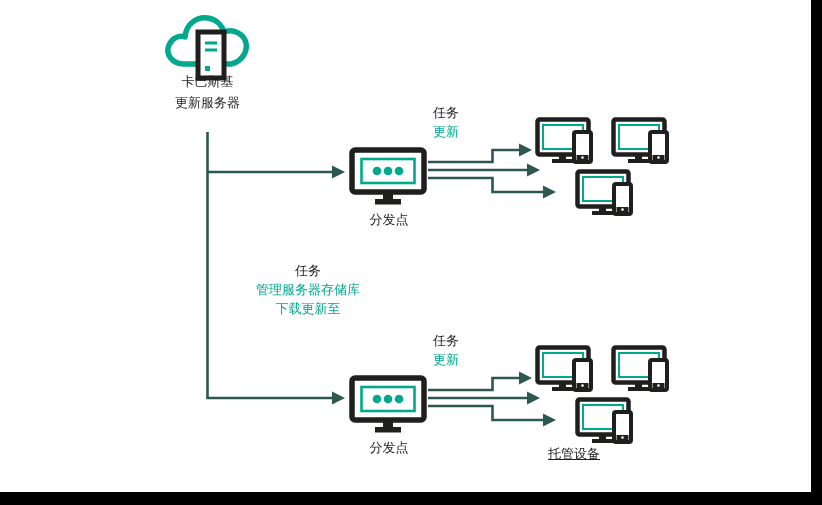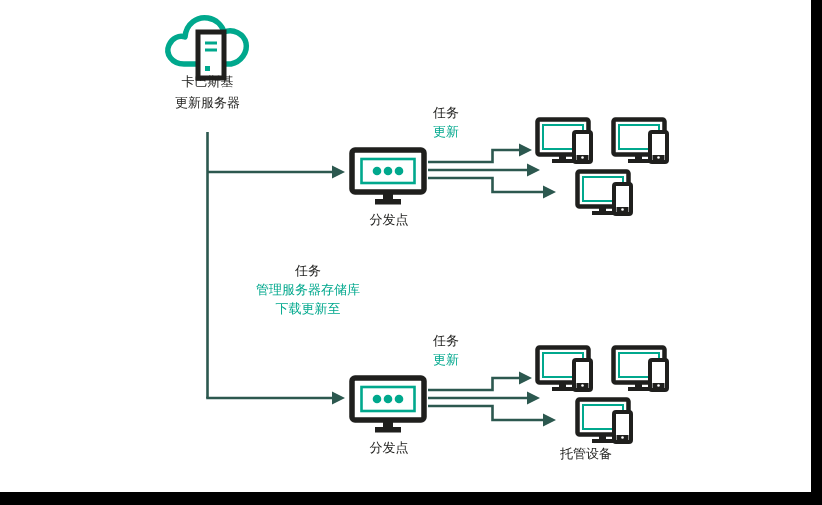--- a/index.html
+++ b/index.html
@@ -21,21 +21,21 @@
   .lbl{color:var(--text);font-size:13px;line-height:21px;text-align:center;}
   .lbl .teal, .teal{color:var(--teal);}
   .lbl-left{text-align:left;line-height:19px;}
 
   .src-label{left:130px;top:71px;width:155px;}
   .task-top{left:433px;top:103px;width:130px;}
   .task-bottom{left:433px;top:331px;width:130px;}
   .dp-label-top{left:339px;top:209px;width:100px;}
   .dp-label-bottom{left:339px;top:437px;width:100px;}
   .repo-task{left:215px;top:261px;width:186px;line-height:19px;}
-  .managed-label{left:508px;top:444px;width:156px;line-height:20px;}
+  .managed-label{left:496px;top:444px;width:156px;line-height:20px;text-decoration:underline;}
 
   .icon-cloud{left:162px;top:8px;}
   .dp-top{left:349px;top:147px;}
   .dp-bottom{left:349px;top:375px;}
   .dev-t1{left:535px;top:117px;}
   .dev-t2{left:611px;top:117px;}
   .dev-t3{left:575px;top:169px;}
   .dev-b1{left:535px;top:345px;}
   .dev-b2{left:611px;top:345px;}
   .dev-b3{left:575px;top:397px;}

